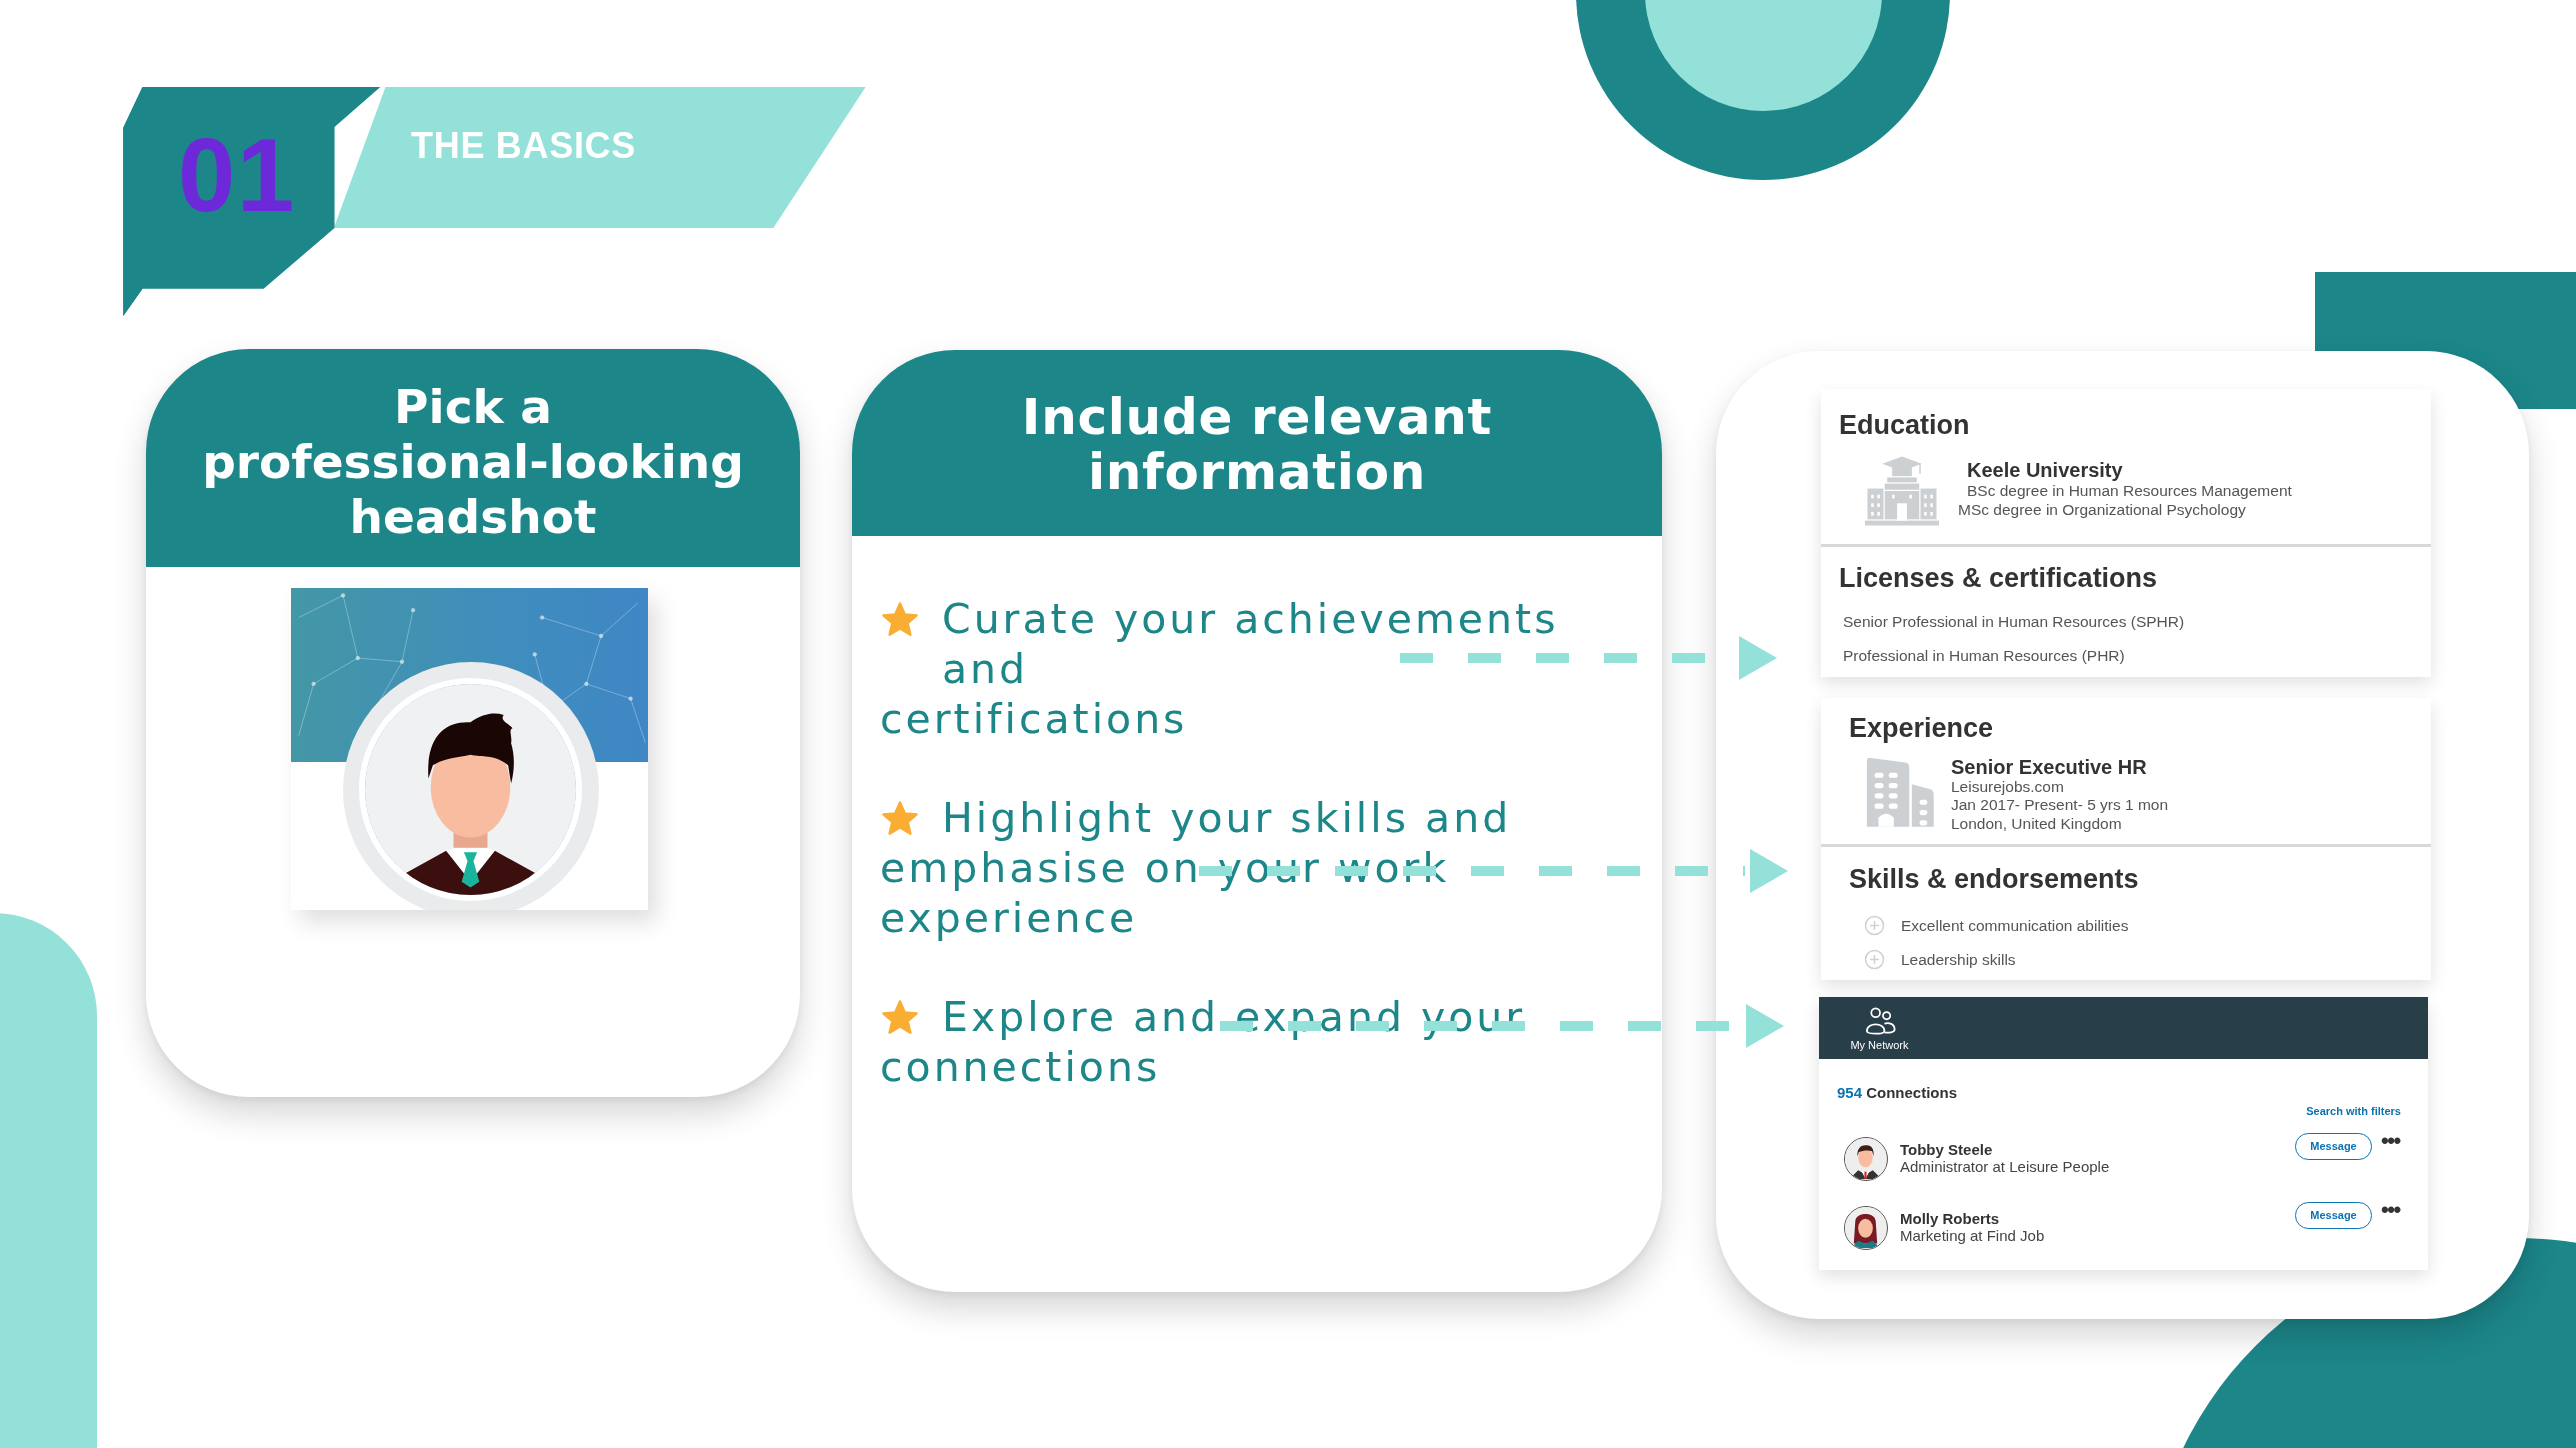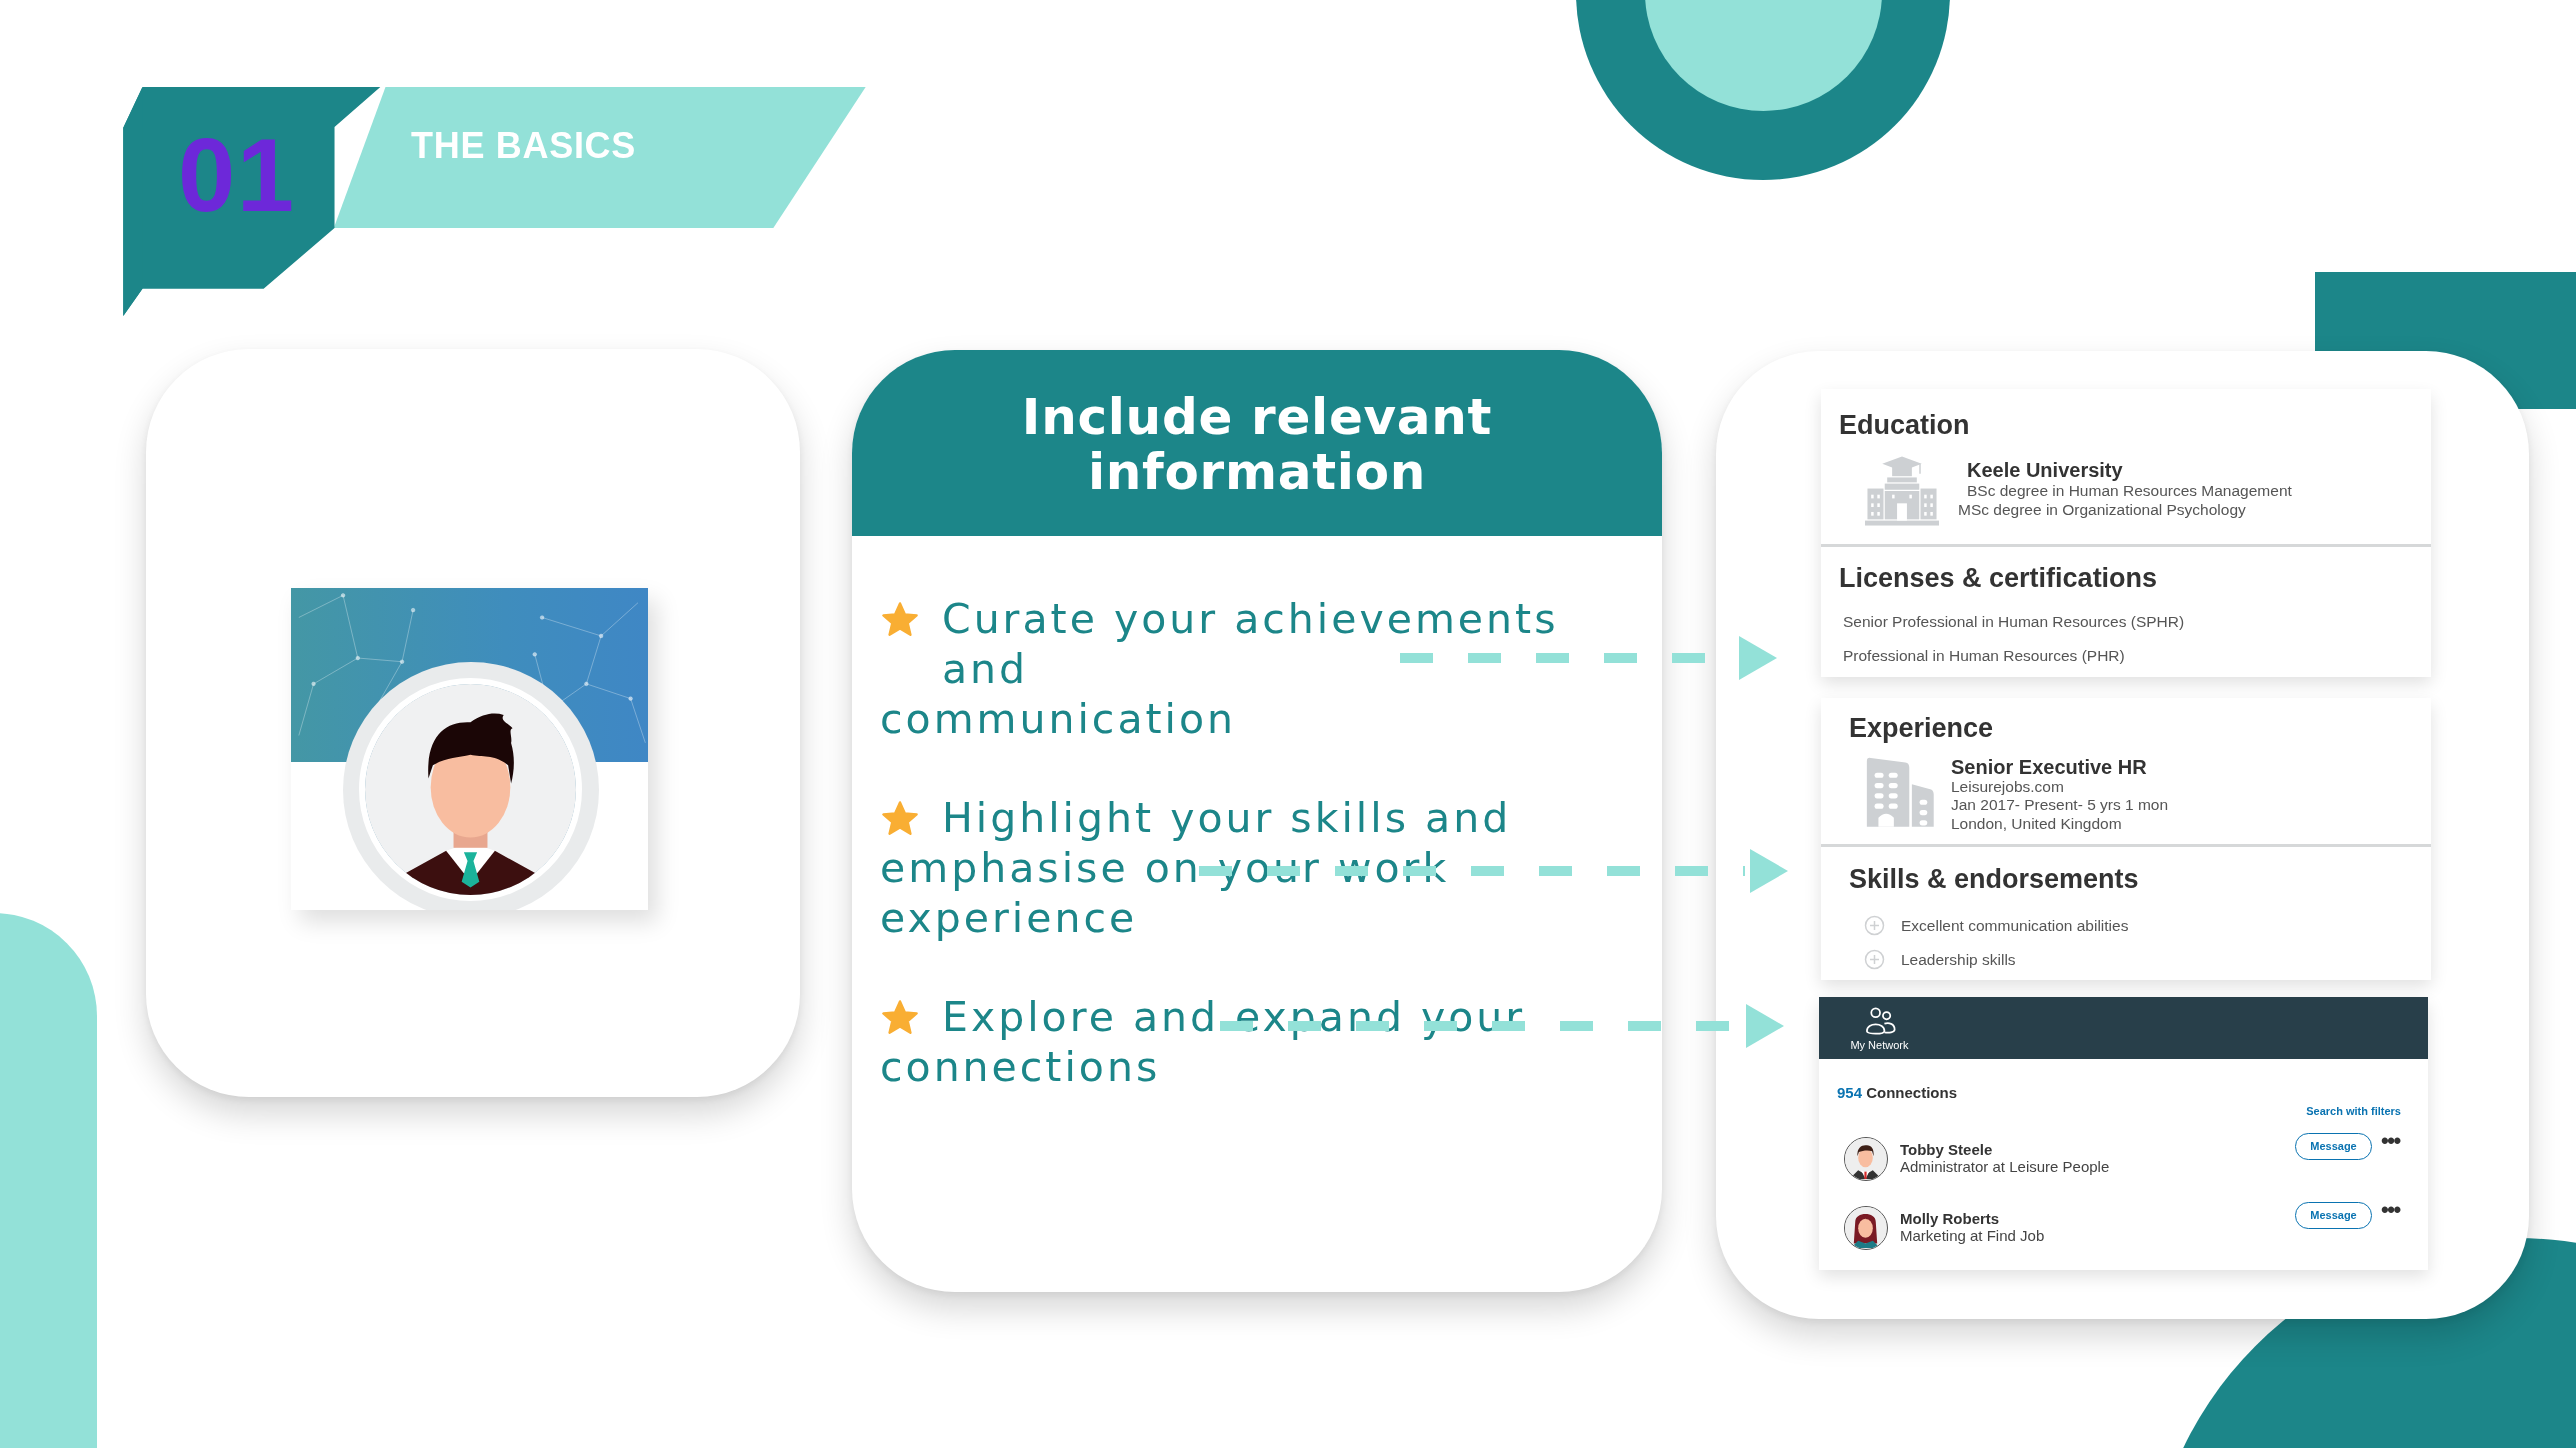--- a/index.html
+++ b/index.html
@@ -79,20 +79,27 @@
   <svg width="754" height="229" viewBox="0 0 1020 310">
     <polygon points="355,0 1005,0 880,191 285,191" fill="#93e1d8"></polygon>
     <polygon points="26,0 348,0 286,54 286,191 190,273 26,273 0,310 0,55" fill="#1c8689"></polygon>
     <polygon points="0,55 26,0 26,273 0,310" fill="#1c8689"></polygon>
   </svg>
   <div class="banner-num">01</div>
   <div class="banner-title">THE BASICS</div>
 </div>
 
 <div class="abs card card1">
+  <div class="card-header">
+    <div>
+      <div>Pick a</div>
+      <div>professional-looking</div>
+      <div>headshot</div>
+    </div>
+  </div>
   <div class="headshot">
     <div class="headshot-banner">
       <svg width="357" height="174" viewBox="0 0 483 236">
         <g stroke="rgba(255,255,255,0.35)" stroke-width="1.2" fill="rgba(255,255,255,0.55)">
           <line x1="70" y1="10" x2="90" y2="95"></line>
             <line x1="90" y1="95" x2="30" y2="130"></line>
             <line x1="90" y1="95" x2="150" y2="100"></line>
           <line x1="150" y1="100" x2="165" y2="30"></line>
             <line x1="30" y1="130" x2="10" y2="200"></line>
             <line x1="150" y1="100" x2="110" y2="170"></line>
@@ -141,21 +148,21 @@
       <div>Include relevant</div>
       <div>information</div>
     </div>
   </div>
   <div class="bullets">
     <div class="bullet">
       <svg class="star" viewBox="0 0 24 24">
           <path d="M12 1.5l3.1 7 7.4.6-5.6 4.9 1.7 7.3L12 17.4l-6.6 3.9 1.7-7.3L1.5 9.1l7.4-.6z" fill="#f9ae33" stroke="#f9ae33" stroke-linejoin="round" stroke-width="1.5"></path>
         </svg>
       <span class="line1">Curate your achievements and</span>
-      <span style="display:block;margin-left:-44px;padding-left:0">communication</span>
+      <span style="display:block;margin-left:-44px;padding-left:0">certifications</span>
     </div>
     <div class="bullet">
       <svg class="star" viewBox="0 0 24 24">
           <path d="M12 1.5l3.1 7 7.4.6-5.6 4.9 1.7 7.3L12 17.4l-6.6 3.9 1.7-7.3L1.5 9.1l7.4-.6z" fill="#f9ae33" stroke="#f9ae33" stroke-linejoin="round" stroke-width="1.5"></path>
         </svg>
       <span class="line1">Highlight your skills and</span>
       <span style="display:block;margin-left:-44px">emphasise on your work</span>
       <span style="display:block;margin-left:-44px">experience</span>
     </div>
     <div class="bullet">

